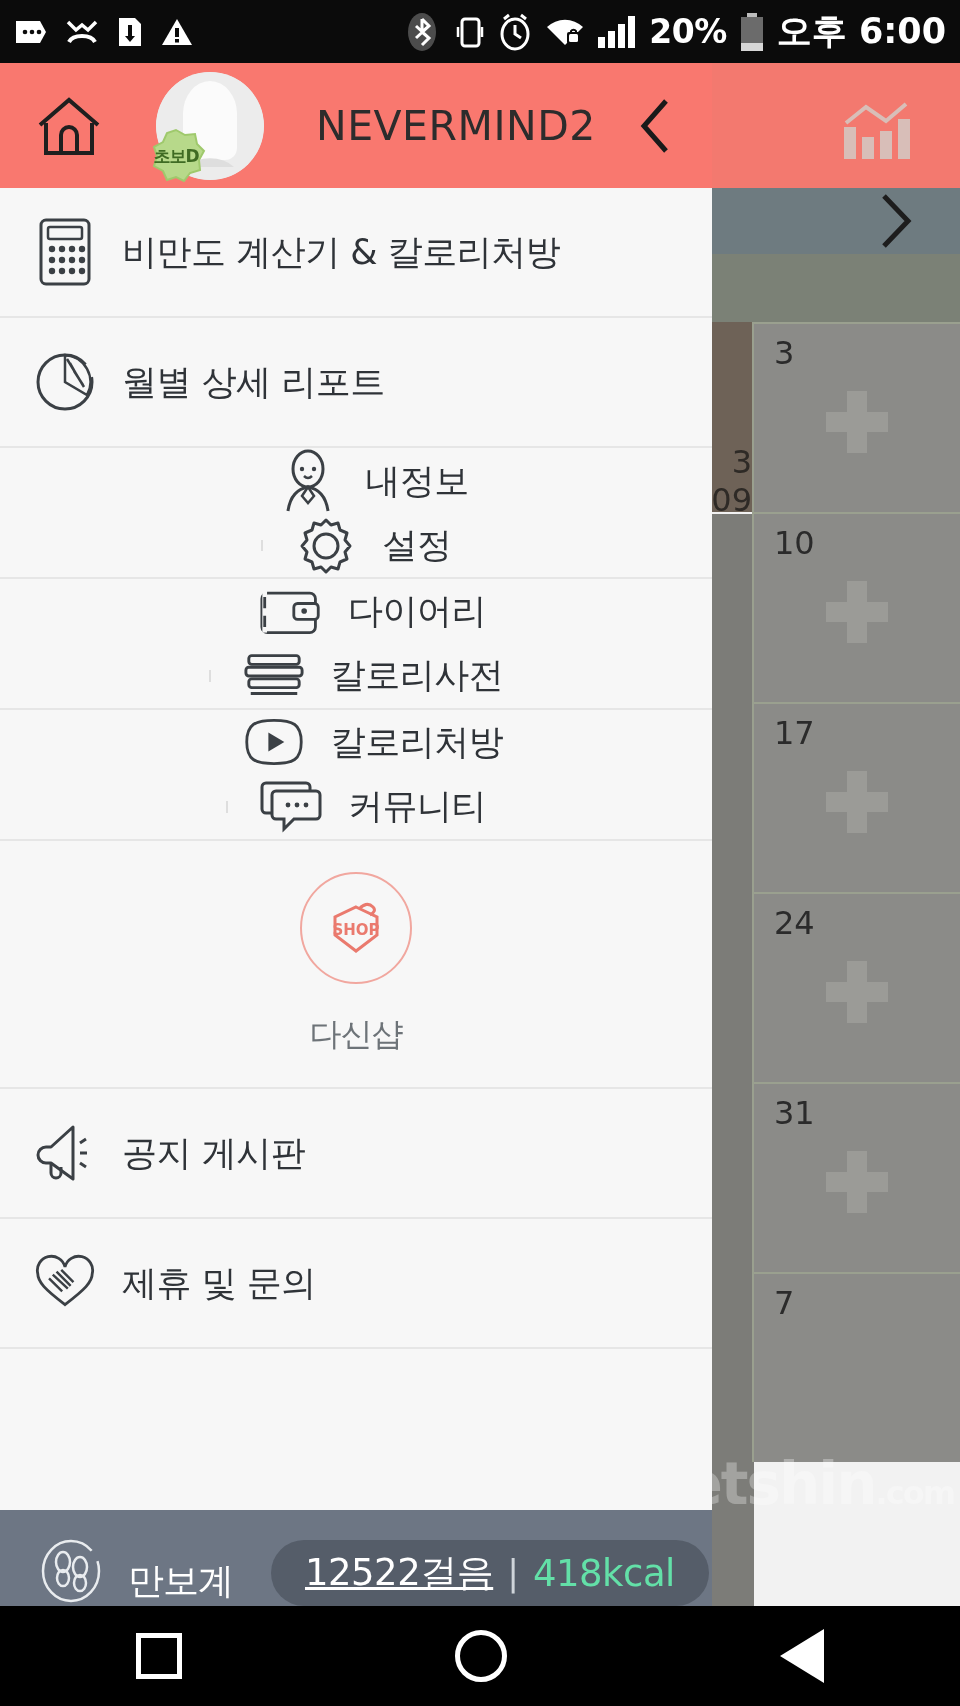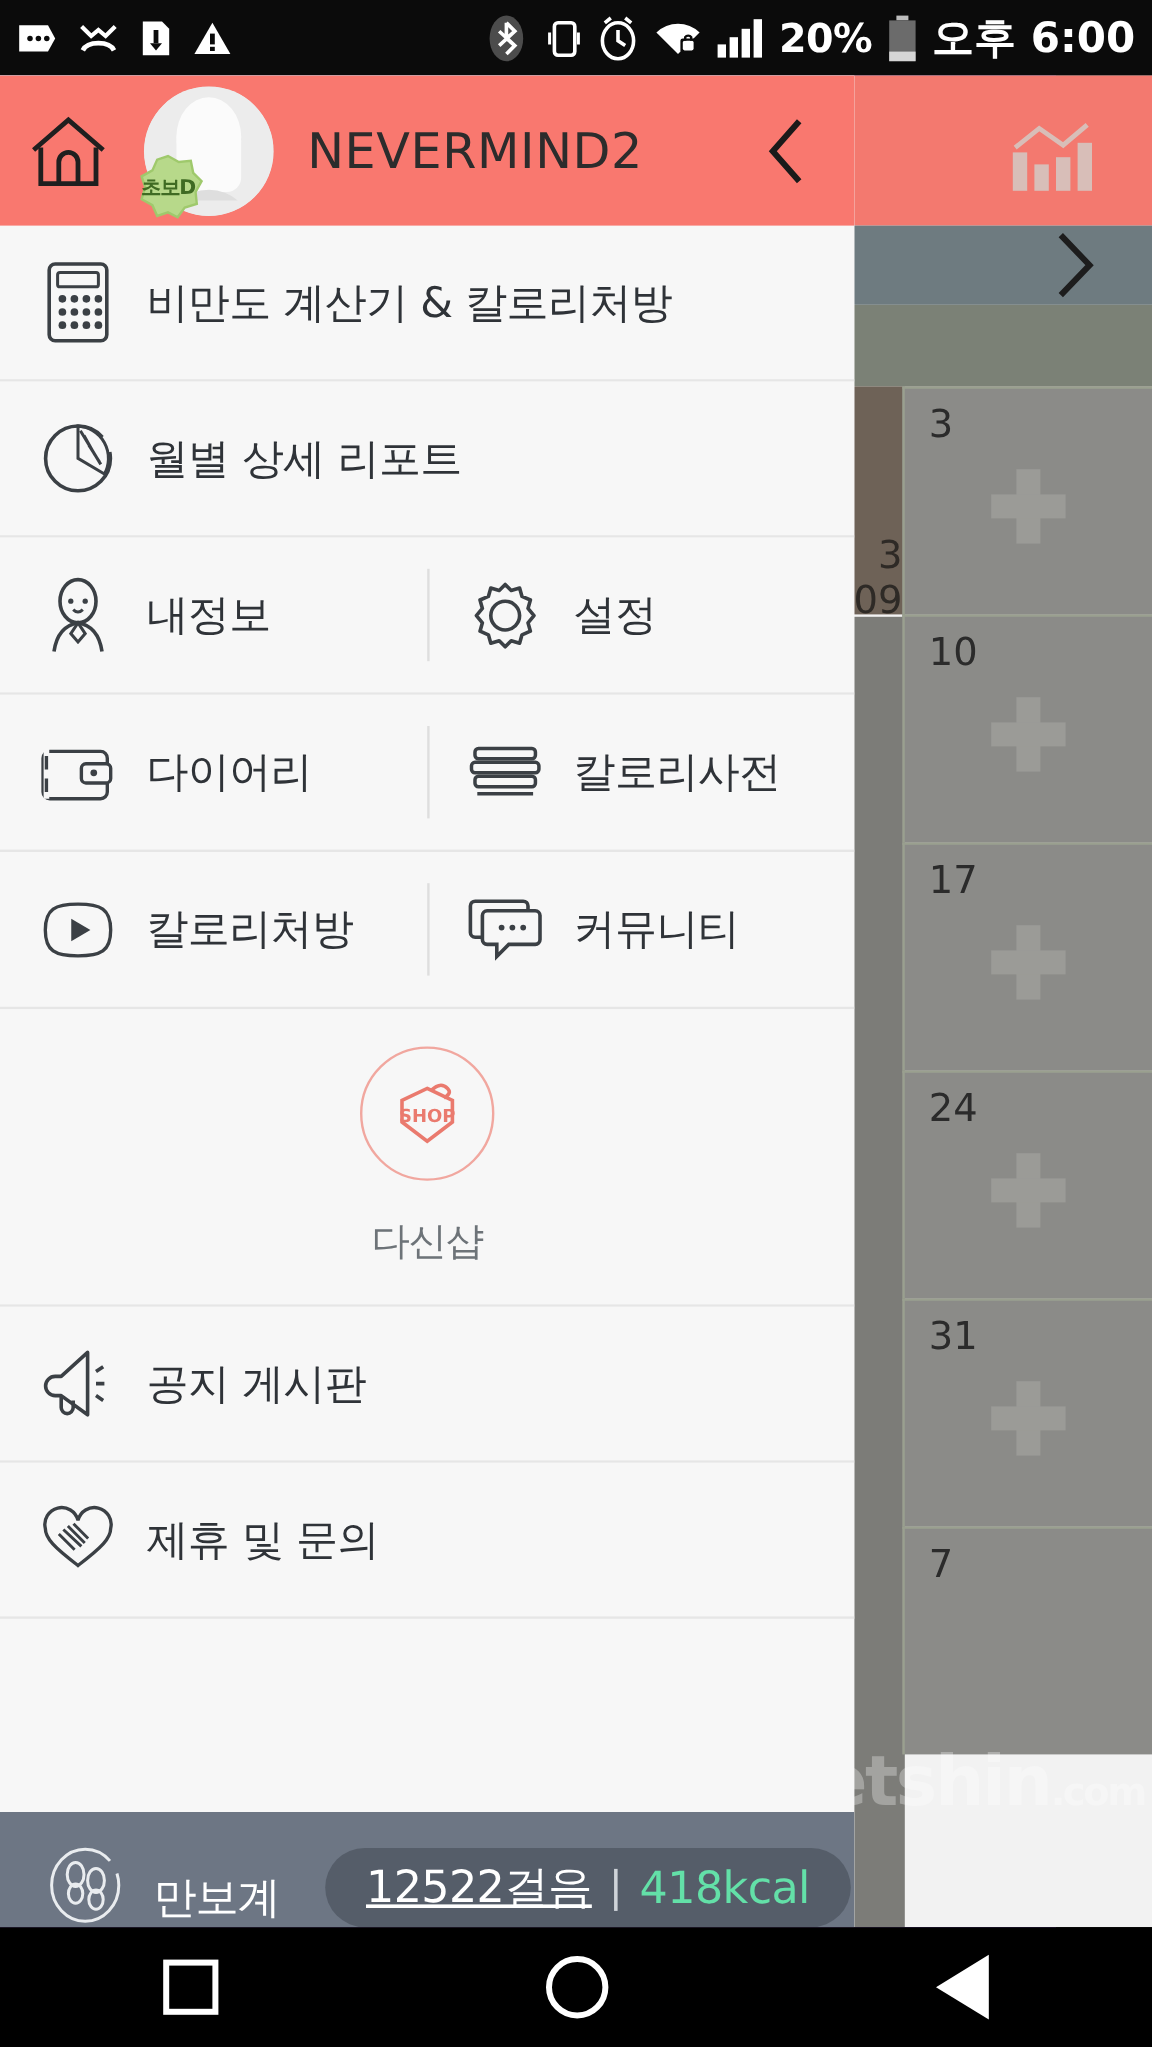--- a/index.html
+++ b/index.html
@@ -2,21 +2,21 @@
 <html><head>
 <meta charset="utf-8">
 <style>
   * { box-sizing: border-box; margin: 0; padding: 0; }
   html, body {
     width: 960px; height: 1706px;
     background: #000;
     font-family: "DejaVu Sans", "Liberation Sans", sans-serif;
     overflow: hidden;
   }
-  #screen { position: relative; width: 880px; height: 1706px; background: #4c1d95; }
+  #screen { position: relative; width: 880px; height: 1706px; background: #86efac; }
 
   
   .statusbar {
     position: absolute; top: 0; left: 0; width: 960px; height: 63px;
     background: #0b0b0b; display: flex; align-items: center; padding: 0 14px;
   }
   .sb-left { display: flex; align-items: center; gap: 17px; }
   .sb-right { margin-left: auto; display: flex; align-items: center; gap: 12px; }
   .sb-ico { display: block; }
   .sb-pct { color: #fff; font-size: 33px; font-weight: 700; letter-spacing: -0.5px; }
@@ -40,40 +40,40 @@
   .bk-strip-txt { position: absolute; left: 702px; top: 380px; color: #2e2a26; font-size: 32px; line-height: 38px; text-align: right; width: 50px; }
   .bk-lowstrip { position: absolute; left: 700px; top: 451px; width: 54px; height: 1092px; background: #7c7c78; }
 
   
   .drawer {
     position: absolute; top: 63px; left: 0; width: 712px; height: 1543px;
     background: #f7f7f7; overflow: hidden;
   }
   .dr-header {
     height: 125px; background: #f9786f; display: flex; align-items: center;
-    padding-left: 24px; position: relative;
+    padding-left: 36px; position: relative; gap: 24px;
   }
   .home-ico { width: 66px; height: 62px; flex: none; }
   .avatar-wrap { position: relative; width: 108px; height: 108px; margin-left: 30px; flex: none; }
   .avatar {
     width: 108px; height: 108px; border-radius: 50%;
     background: #e8e8e8; overflow: hidden; position: relative;
   }
   .badge {
     position: absolute; left: -12px; bottom: -6px; width: 64px; height: 58px;
     display: flex; align-items: center; justify-content: center;
   }
   .badge-txt { position:absolute; font-size: 17px; color: #3f6b23; font-weight: 700; letter-spacing:-1px; }
   .username { margin-left: 28px; font-size: 41px; color: #2c2c2c; letter-spacing: 0.5px; }
   .back-ico { position: absolute; right: 36px; top: 50%; transform: translateY(-50%); }
 
   
   .row { border-bottom: 2px solid #e6e6e6; background: #f7f7f7; display: flex; align-items: center; }
   .row-single { height: 130px; padding-left: 34px; }
-  .row-split { height: 131px; }
+  .row-split { height: 131px; flex-direction: column; }
   .half { flex: 1 1 0; height: 100%; display: flex; align-items: center; padding-left: 34px; position: relative; }
   .half + .half::before {
     content: ""; position: absolute; left: 0; top: 26px; bottom: 26px; width: 2px; background: #dedede;
   }
   .m-ico { width: 62px; flex: none; display: flex; align-items: center; justify-content: center; }
   .m-label { margin-left: 26px; font-size: 35px; color: #2f3338; letter-spacing: -0.5px; }
 
   
   .promo { height: 248px; border-bottom: 2px solid #e6e6e6; display: flex; background: #f7f7f7; }
   .promo-cell { flex: 1 1 0; display: flex; flex-direction: column; align-items: center; justify-content: center; gap: 29px; }

